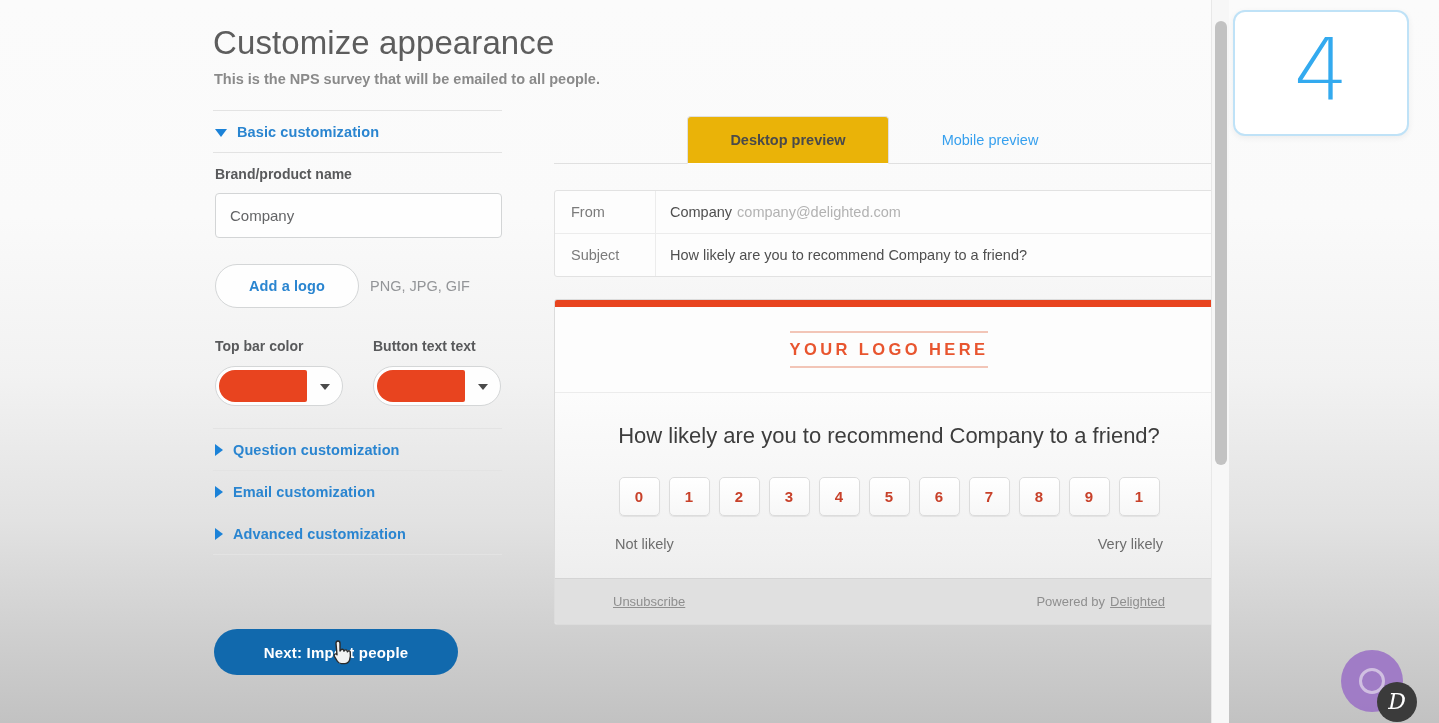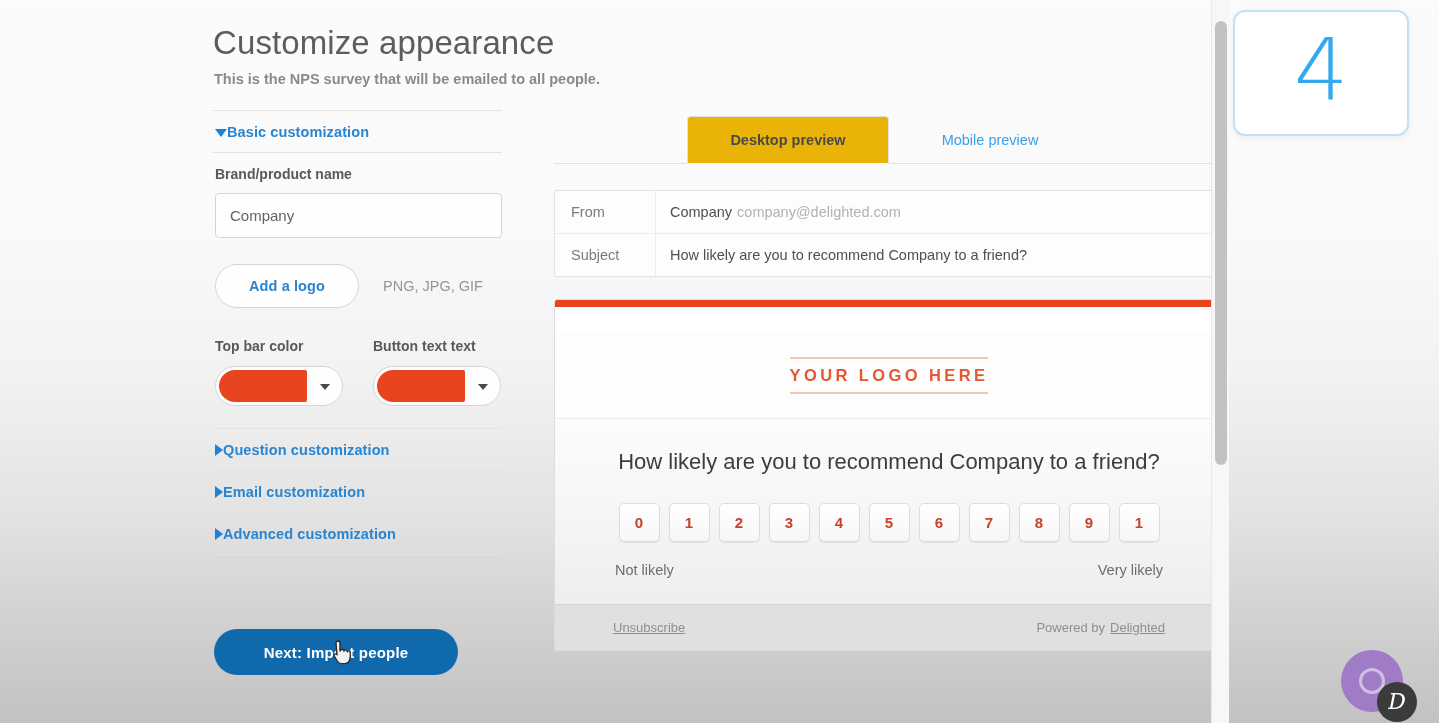--- a/index.html
+++ b/index.html
@@ -58,20 +58,21 @@
     top: 110px;
     width: 289px;
   }
   .accordion {
     position: relative;
     border-top: 1px solid #e3e3e3;
   }
   .acc-head {
     display: flex;
     align-items: center;
+    gap: 10px;
     padding: 13px 2px 12px 2px;
     cursor: pointer;
   }
   .caret {
     width: 0; height: 0;
     flex: none;
   }
   .caret.down {
     border-left: 6px solid transparent;
     border-right: 6px solid transparent;
@@ -110,21 +111,21 @@
     font-size: 15px;
     color: #636466;
     padding: 0 14px;
     font-family: "Liberation Sans", sans-serif;
     outline: none;
   }
 
   .logo-row {
     display: flex;
     align-items: center;
-    gap: 24px;
+    gap: 11px;
     margin-top: 26px;
   }
   .logo-btn {
     box-sizing: border-box;
     width: 144px;
     height: 44px;
     border: 1px solid #d4d6d7;
     border-radius: 22px;
     background: #fefefe;
     color: #2a85d0;
@@ -301,21 +302,20 @@
   .survey-topbar {
     height: 7px;
   }
   .survey-logo-zone {
     background: #fdfdfd;
     height: 85px;
     display: flex;
     align-items: center;
     justify-content: center;
     border-bottom: 1px solid #ececec;
-    margin-top: 26px;
   }
   .logo-plate {
     text-align: center;
     padding: 7px 0;
     border-top: 2px solid;
     border-bottom: 2px solid;
   }
   .logo-text {
     font-size: 16.5px;
     font-weight: 700;

